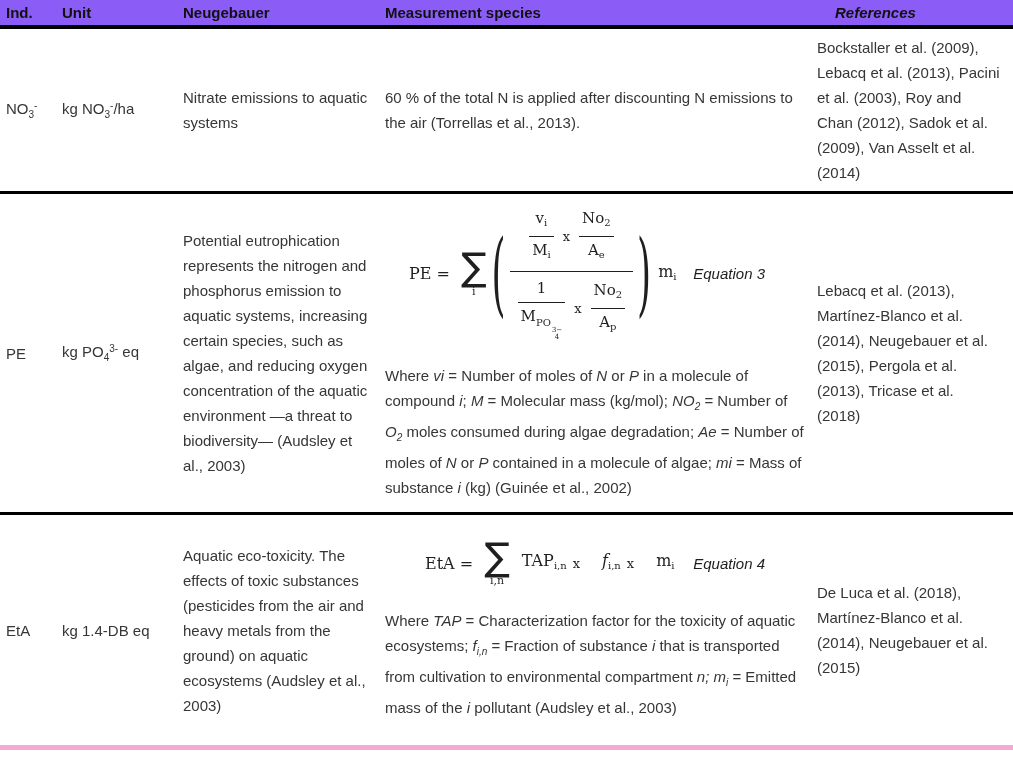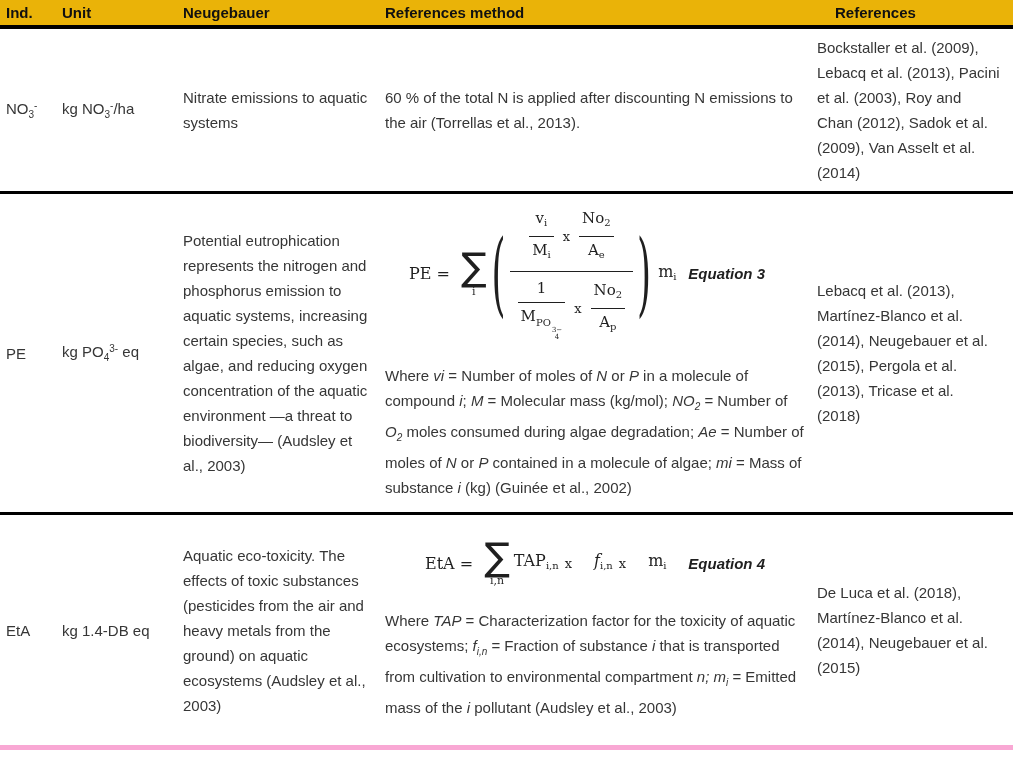--- a/index.html
+++ b/index.html
@@ -11,30 +11,30 @@
     color: #363636;
     overflow: hidden;
   }
   table.ind-table {
     border-collapse: collapse;
     table-layout: fixed;
     width: 1013px;
   }
   thead th {
     height: 27px;
-    background: #eab308;
+    background: #8b5cf6;
     border-bottom: 4px solid #000;
     font-size: 15px;
     font-weight: bold;
     color: #111;
     text-align: left;
     vertical-align: middle;
     padding: 0 4px 0 6px;
   }
-  thead th.col-refs { padding-left: 22px; }
+  thead th.col-refs { padding-left: 22px; font-style: italic; }
   td {
     vertical-align: middle;
     font-size: 15px;
     line-height: 25px;
     padding: 6px 8px 6px 6px;
   }
   tr.row-1 { height: 165px; }
   tr.row-2 { height: 321px; }
   tr.row-3 { height: 234px; }
   tr.row-1 td, tr.row-2 td { border-bottom: 3px solid #000; }
@@ -89,42 +89,41 @@
   .ion-stack .cnt { font-size: 7px; }
   .subgroup { font-size: 10px; vertical-align: -5px; }
   .eq-label {
     font-family: "Liberation Sans", sans-serif;
     font-style: italic;
     font-size: 15px;
     color: #1f1f1f;
     margin-left: auto;
     margin-right: 40px;
     white-space: nowrap;
-    font-weight: bold;
   }
   .eq-term { white-space: nowrap; margin-left: 16px; }
   .it { font-style: italic; }
 </style>
 </head>
 <body>
 
 <table class="ind-table">
   <colgroup>
     <col style="width:56px">
       <col style="width:121px">
       <col style="width:202px">
       <col style="width:434px">
       <col style="width:200px">
   </colgroup>
   <thead>
     <tr>
       <th>Ind.</th>
       <th>Unit</th>
       <th>Neugebauer</th>
-      <th>References method</th>
+      <th>Measurement species</th>
       <th class="col-refs">References</th>
     </tr>
   </thead>
   <tbody>
 
     <tr class="row-1">
       <td class="cell-ind"><span>NO</span><span class="rt-sub">3</span><span class="rt-sup">-</span></td>
       <td class="cell-unit"><span>kg NO</span><span class="rt-sub">3</span><span class="rt-sup">-</span><span>/ha</span></td>
       <td class="cell-desc"><span>Nitrate emissions to aquatic systems</span></td>
       <td class="cell-method">
@@ -188,21 +187,21 @@
       <td class="cell-unit"><span>kg 1.4-DB eq</span></td>
       <td class="cell-desc"><span>Aquatic eco-toxicity. The effects of toxic substances (pesticides from the air and heavy metals from the ground) on aquatic ecosystems (Audsley et al., 2003)</span></td>
       <td class="cell-method">
         <div class="method-stack">
           <div class="eq eq-4">
             <span class="eq-lhs">EtA =</span>
             <span class="sum">
               <span class="sig">∑</span>
               <span class="ssub">i,n</span>
             </span>
-            <span class="eq-term" style="margin-left:0;"><span>TAP</span><span class="es">i,n</span></span>
+            <span class="eq-term" style="margin-left:8px;"><span>TAP</span><span class="es">i,n</span></span>
             <span class="xop" style="margin:0 5px;">x</span>
             <span class="eq-term"><span class="it">f</span><span class="es">i,n</span></span>
             <span class="xop" style="margin:0 5px;">x</span>
             <span class="eq-term"><span>m</span><span class="es">i</span></span>
             <span class="eq-label">Equation 4</span>
           </div>
           <div class="mtext"><span>Where </span><span class="rt-i">TAP</span><span> = Characterization factor for the toxicity of aquatic ecosystems; </span><span class="rt-i">f</span><span class="rt-isub">i,n</span><span> = Fraction of substance </span><span class="rt-i">i</span><span> that is transported from cultivation to environmental compartment </span><span class="rt-i">n; m</span><span class="rt-isub">i</span><span> = Emitted mass of the </span><span class="rt-i">i</span><span> pollutant (Audsley et al., 2003)</span></div>
         </div>
       </td>
       <td class="cell-refs"><span>De Luca et al. (2018), Martínez-Blanco et al. (2014), Neugebauer et al. (2015)</span></td>

